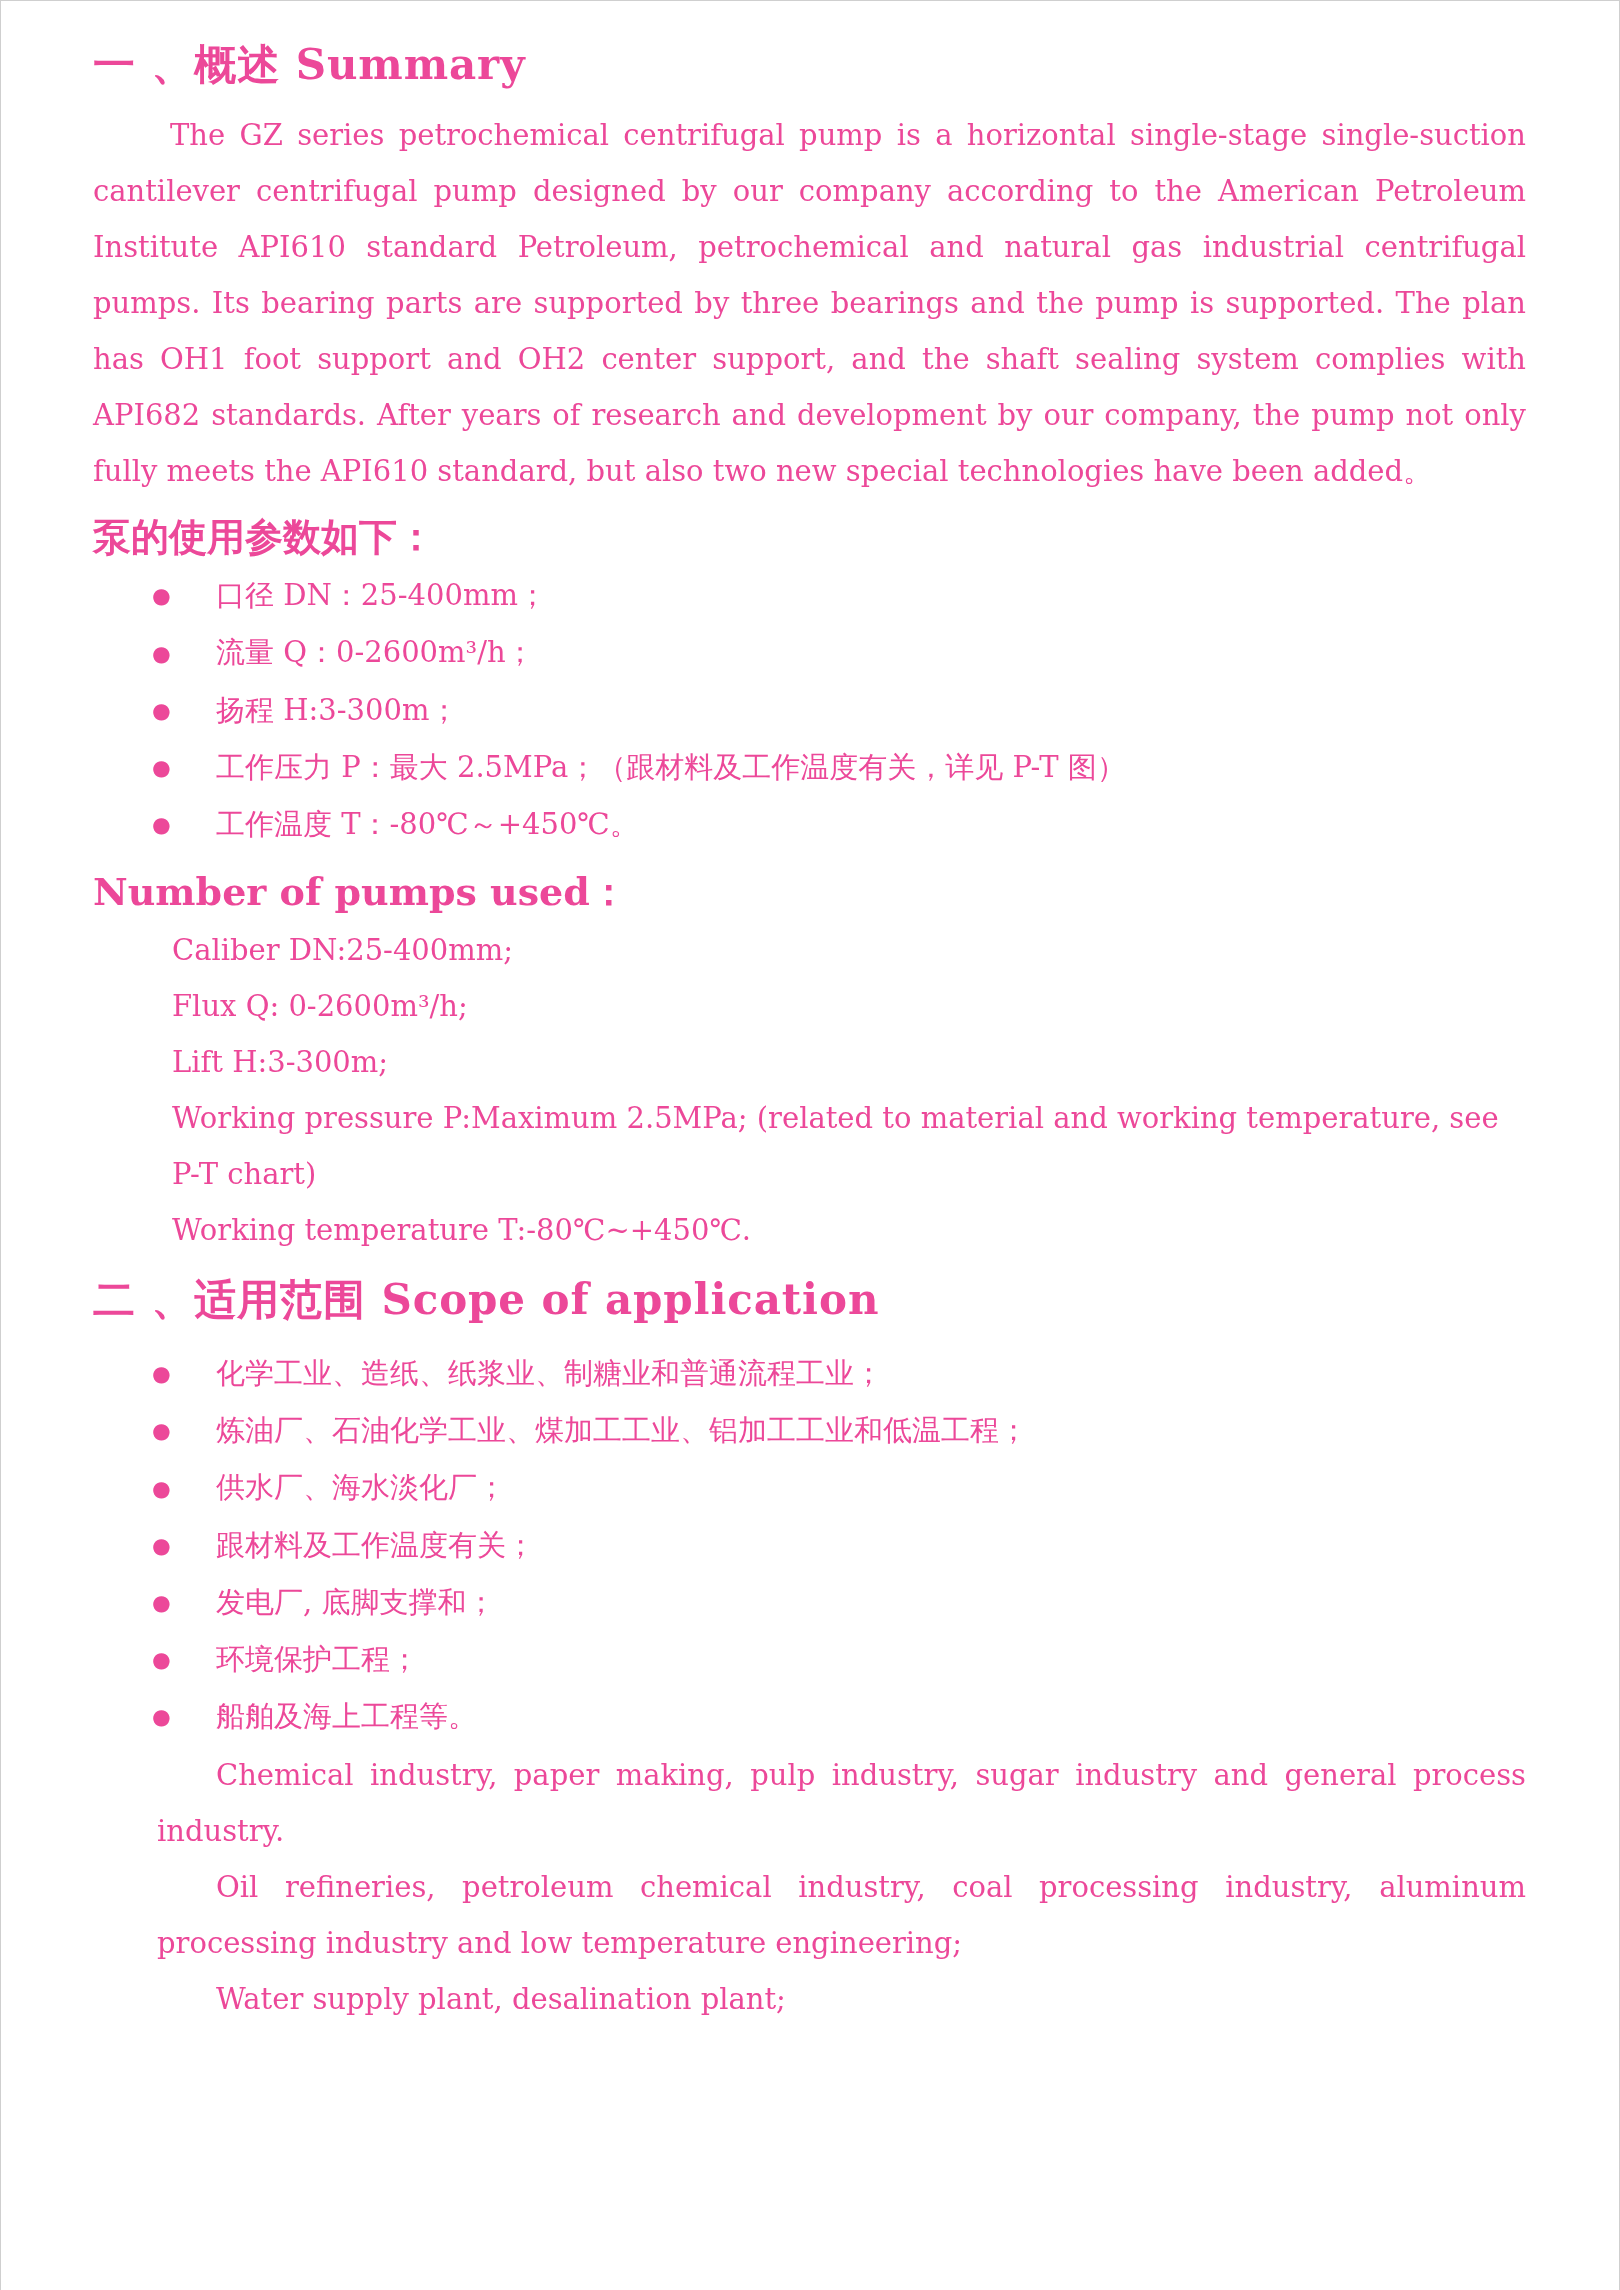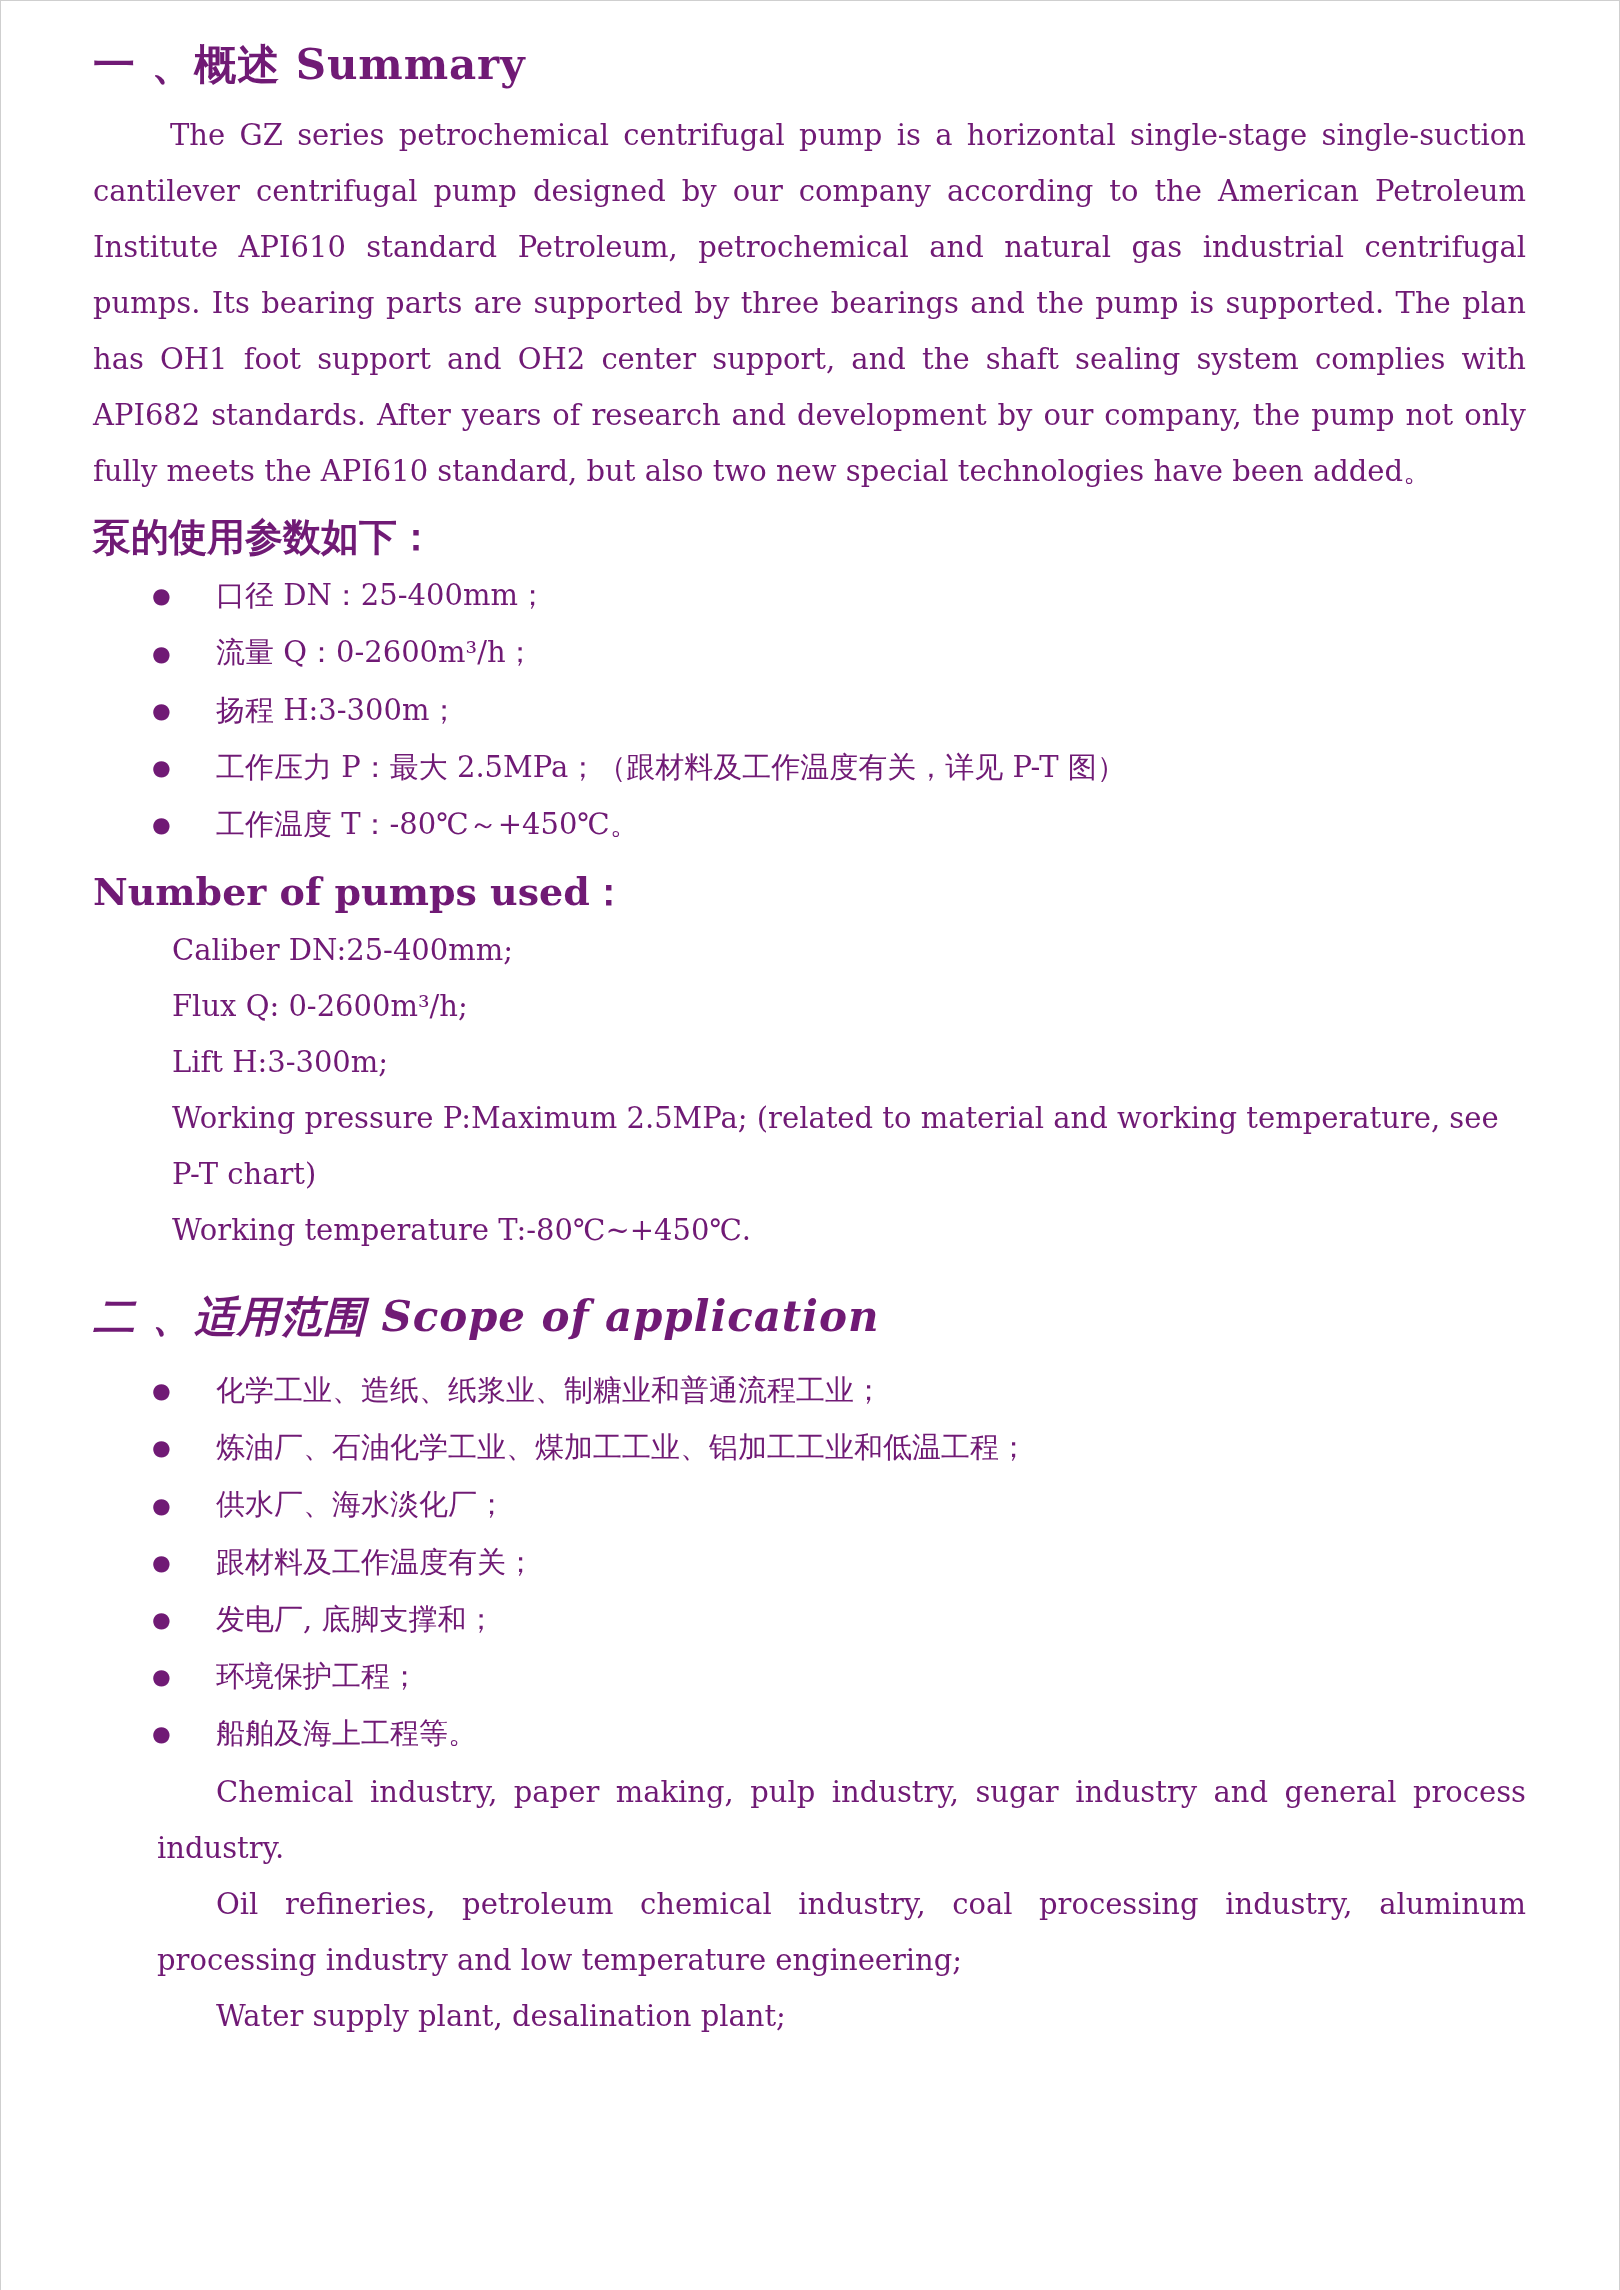--- a/index.html
+++ b/index.html
@@ -4,35 +4,35 @@
 <style>
   * { box-sizing: border-box; }
   html, body { margin: 0; padding: 0; background: #888; }
   .page {
     position: relative;
     width: 1620px;
     height: 2291px;
     margin: 0 auto;
     background: #ffffff;
     border: 0.9px solid #cfcfcf;
-    color: #701a75;
+    color: #ec4899;
     font-family: "DejaVu Serif", "Liberation Serif", serif;
     font-size: 29px;
     line-height: 56px;
     padding: 32px 93px 0 92px;
     overflow: hidden;
   }
   h1.doc-title {
     font-size: 42px;
     line-height: 63px;
     font-weight: 700;
     margin: 0;
     letter-spacing: 0.9px;
   }
-  h1.second { margin-top: 27px; font-style: italic; }
+  h1.second { margin-top: 10px; }
   p { margin: 0; }
   .para {
     text-align: justify;
     text-indent: 77px;
   }
   .para-zh { margin-top: 29px; }
   .para-en { margin-top: 10.7px; }
   .subhead {
     font-weight: 700;
     font-size: 38px;

